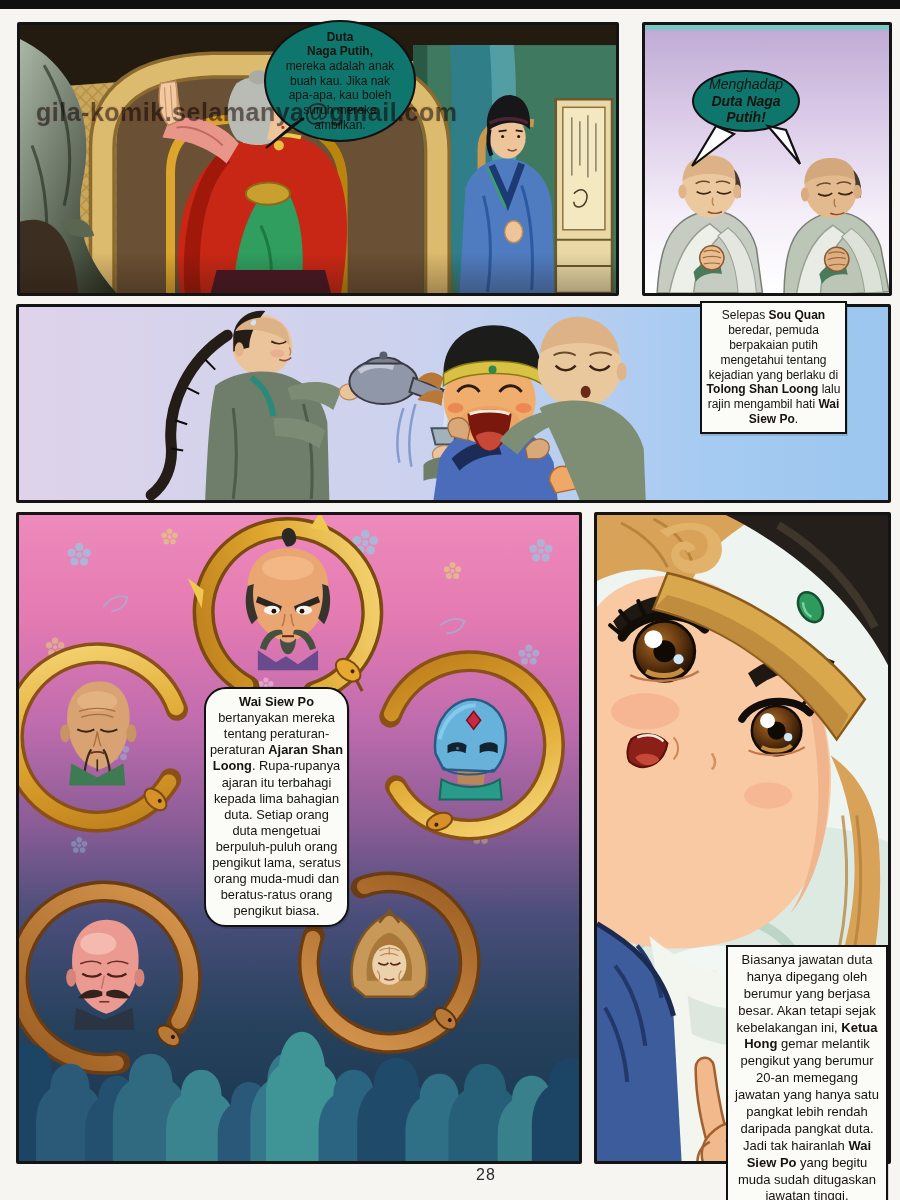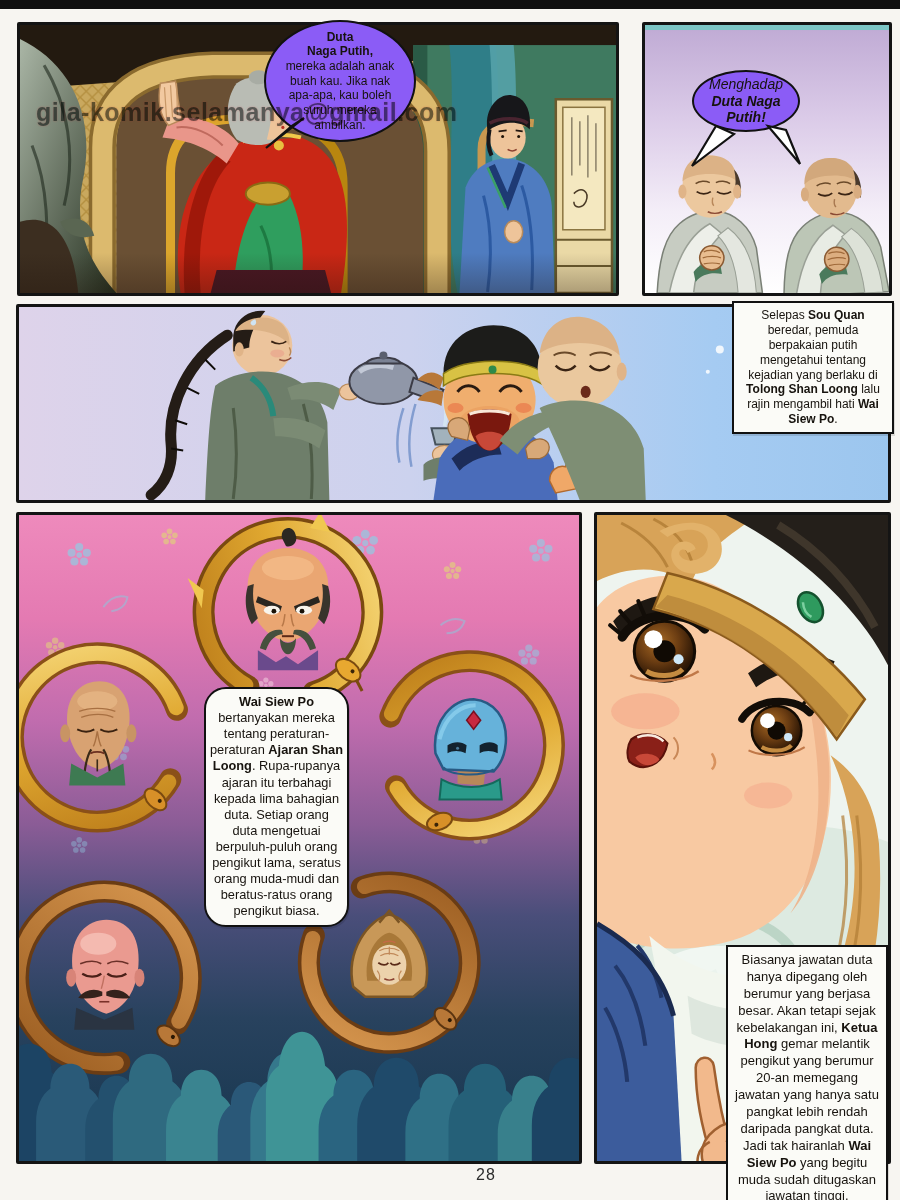--- a/index.html
+++ b/index.html
@@ -7,21 +7,21 @@
        font-family:"Liberation Sans",sans-serif;overflow:hidden;}
   .edge-strip{position:absolute;left:0;top:0;width:900px;height:9px;background:#101010;z-index:2;}
   .panel{position:absolute;border:3px solid #141414;border-radius:2px;overflow:hidden;
          background:#fff;box-sizing:border-box;z-index:1;}
   .panel svg{display:block;width:100%;height:100%;}
   .cap{position:absolute;background:#fbfbf7;border:2.5px solid #111;padding:5px 4px;
        text-align:center;font-size:12.5px;line-height:1.27;color:#17130e;z-index:5;
        box-sizing:border-box;box-shadow:1px 2px 0 rgba(0,0,0,.12);}
   .cap b{font-weight:bold;}
   .bub{position:absolute;z-index:5;}
-  .bub .oval{width:100%;height:100%;background:#8b5cf6;border:2.5px solid #111;border-radius:50%;
+  .bub .oval{width:100%;height:100%;background:#0f766e;border:2.5px solid #111;border-radius:50%;
        display:flex;flex-direction:column;align-items:center;justify-content:center;
        text-align:center;box-sizing:border-box;color:#17130e;}
   .bub svg.tail{position:absolute;overflow:visible;}
   .blk{display:block;font-weight:bold;}
   #bubble-1 .oval{font-size:12px;line-height:1.22;padding:8px 12px;}
   #bubble-2 .oval{font-size:14px;line-height:1.18;padding:4px 8px;font-style:italic;}
   .watermark{position:absolute;left:36px;top:98px;z-index:6;font-size:25px;font-weight:bold;
        color:#000000;opacity:.52;letter-spacing:.5px;white-space:nowrap;
        text-shadow:0 0 2px rgba(196,31,44,.6);}
   .pagenum{position:absolute;left:0;top:1166px;width:900px;text-align:center;
@@ -522,21 +522,21 @@
       <span>Menghadap</span>
       <b class="blk">Duta Naga Putih!</b>
     </span>
   </div>
   <svg class="tail" style="left:-6px;top:54px;width:120px;height:44px;" viewBox="0 0 120 44">
     <path d="M30,2 L6,42 L48,10 Z" fill="#ffffff" stroke="#111" stroke-width="2.2"></path>
     <path d="M82,2 L114,40 L100,6 Z" fill="#ffffff" stroke="#111" stroke-width="2.2"></path>
   </svg>
 </div>
 
-<div class="cap" style="left:732px;top:301px;width:162px;font-size:12px;line-height:1.24;">
+<div class="cap" style="left:700px;top:301px;width:147px;font-size:12px;line-height:1.24;">
   <span>Selepas </span><b>Sou Quan</b><span> beredar, pemuda berpakaian putih mengetahui tentang kejadian yang berlaku di </span><b>Tolong Shan Loong</b><span> lalu rajin mengambil hati </span><b>Wai Siew Po</b><span>.</span>
 </div>
 
 <div class="cap" style="left:204px;top:687px;width:145px;font-size:12.8px;line-height:1.26;border-radius:22px;">
   <b>Wai Siew Po</b><span> bertanyakan mereka tentang peraturan-peraturan </span><b>Ajaran Shan Loong</b><span>. Rupa-rupanya ajaran itu terbahagi kepada lima bahagian duta. Setiap orang duta mengetuai berpuluh-puluh orang pengikut lama, seratus orang muda-mudi dan beratus-ratus orang pengikut biasa.</span>
 </div>
 
 <div class="cap" style="left:726px;top:945px;width:162px;font-size:13px;line-height:1.3;">
   <span>Biasanya jawatan duta hanya dipegang oleh berumur yang berjasa besar. Akan tetapi sejak kebelakangan ini, </span><b>Ketua Hong</b><span> gemar melantik pengikut yang berumur 20-an memegang jawatan yang hanya satu pangkat lebih rendah daripada pangkat duta. Jadi tak hairanlah </span><b>Wai Siew Po</b><span> yang begitu muda sudah ditugaskan jawatan tinggi.</span>
 </div>

